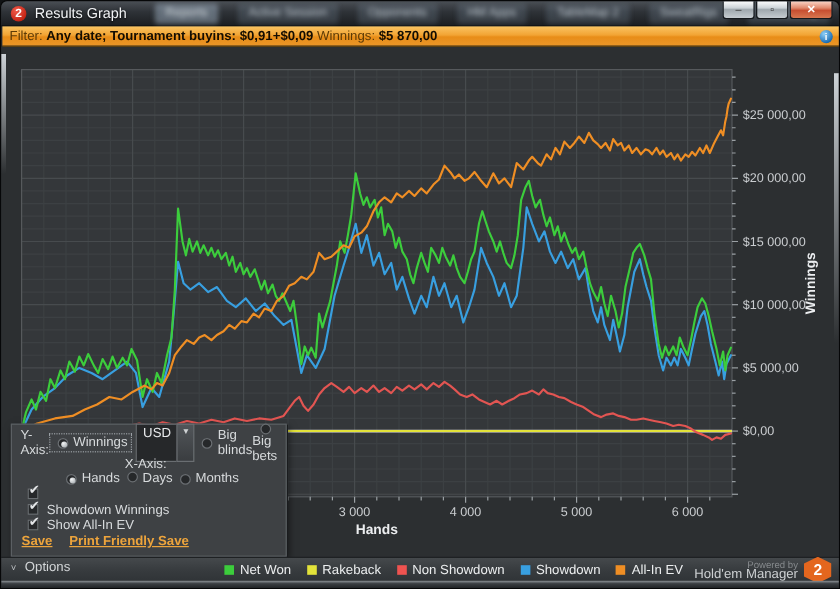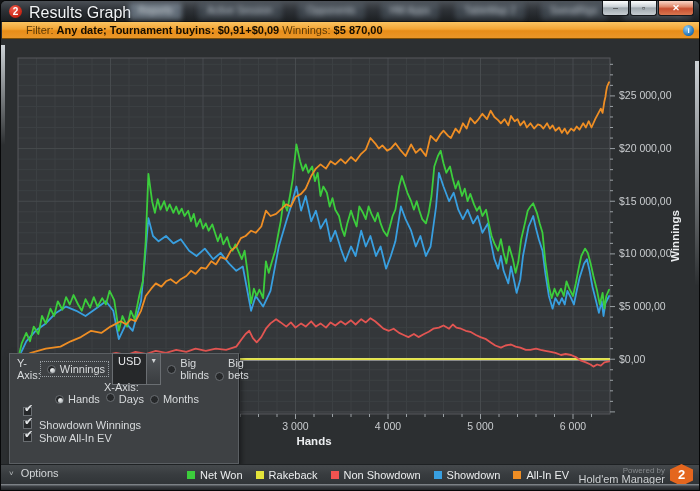--- a/index.html
+++ b/index.html
@@ -6,35 +6,35 @@
   *{box-sizing:border-box;font-family:"Liberation Sans",sans-serif;}
   #win{position:relative;width:700px;height:491px;background:#2c2f31;border:1px solid #060708;
        border-radius:6px 6px 0 0;overflow:hidden;}
   
   #titlebar{position:absolute;left:0;top:0;width:100%;height:21px;
     background:linear-gradient(180deg,#4a4f55 0%,#2e3237 45%,#1c1f22 100%);
     border-bottom:1px solid #0d0f11;}
   #app-icon{position:absolute;left:8px;top:4px;width:13px;height:13px;border-radius:50%;
     background:radial-gradient(circle at 35% 30%,#f05a4a,#c62616 70%,#8e1508);
     color:#fff;font-size:10px;font-weight:bold;text-align:center;line-height:13px;}
-  #win-title{position:absolute;left:28px;top:3px;color:#f2f4f6;font-size:16px;text-shadow:0 1px 2px #000;}
+  #win-title{position:absolute;left:28px;top:3px;color:#f2f4f6;font-size:12px;text-shadow:0 1px 2px #000;}
   #tabs{position:absolute;left:128px;top:2px;height:17px;display:flex;gap:16px;filter:blur(2.4px);opacity:.85;}
   .tab{font-size:10px;color:#d5dee6;background:rgba(135,155,175,.26);border-radius:3px;
        padding:2px 9px;white-space:nowrap;}
   .tab.active{background:rgba(175,195,215,.5);color:#eef4f8;}
   #win-controls{position:absolute;right:5px;top:0;display:flex;}
   .wbtn{height:15px;border:1px solid #14181c;border-top:none;border-radius:0 0 3px 3px;
     background:linear-gradient(180deg,#fdfefe 0%,#ccd3d8 40%,#9fa8ae 50%,#c6ccd1 100%);
     color:#333;font-size:9px;line-height:14px;text-align:center;margin-left:1px;}
   .wbtn.min,.wbtn.max{width:27px;}
   .wbtn.close{width:36px;background:linear-gradient(180deg,#fbd6c8 0%,#e08a6e 40%,#c84f31 55%,#d8764f 100%);color:#fff;font-weight:bold;}
   
   #filterbar{position:absolute;left:1px;top:21px;width:698px;height:17px;
     background:linear-gradient(180deg,#fac462 0%,#f2a434 45%,#e88d18 55%,#ea9628 100%);
-    border-bottom:1px solid #7b4d06;font-size:11px;line-height:16px;padding-left:24px;color:#5c3a06;white-space:nowrap;}
+    border-bottom:1px solid #7b4d06;font-size:11px;line-height:16px;padding-left:6px;color:#5c3a06;white-space:nowrap;}
   #filterbar b{color:#140d01;}
   #filter-info{position:absolute;right:6px;top:3px;width:11px;height:11px;border-radius:50%;
     background:radial-gradient(circle at 35% 30%,#8fd0f8,#1e6fb4 70%,#0d4a84);
     color:#fff;font-size:8px;font-weight:bold;text-align:center;line-height:11px;}
   
   #chart-wrap{position:absolute;left:0;top:38px;width:700px;height:425px;background:#2c2f31;}
   
   #opt-panel{position:absolute;left:8px;top:352px;width:230px;height:111px;background:#3e4144;
     border:1px solid #5b5f63;box-shadow:1px 1px 0 #1a1c1e,2px 3px 6px rgba(0,0,0,.5);
     font-size:11px;color:#d7dadc;padding:5px 7px;}
@@ -273,21 +273,21 @@
             <span>Winnings</span>
           </span>
           <span id="usd-box">
             <span id="usd-val">USD</span>
             <span id="usd-arrow">▼</span>
           </span>
           <span style="display: flex; align-items: center;">
             <span class="radio"></span>
             <span>Big blinds</span>
           </span>
-          <span style="display: flex; align-items: flex-end;">
+          <span style="display: flex; align-items: center; flex-direction: column;">
             <span class="radio"></span>
             <span>Big bets</span>
           </span>
         </span>
     </div>
     <div class="prow" style="height:17px;margin-top:2px;flex-direction:column;">
       <span class="plabel">X-Axis:</span>
       <span id="xaxis-row" style="display: flex; align-items: center;">
           <span style="display: flex; align-items: center;">
             <span class="radio sel"></span>
@@ -315,20 +315,21 @@
           </span>
           <span>Showdown Winnings</span>
         </div>
         <div class="chk-row">
           <span class="chk">
             <span class="mark">✔</span>
           </span>
           <span>Show All-In EV</span>
         </div>
       </div>
+    <div id="opt-links"><a>Save</a><a>Print Friendly Save</a></div>
   </div>
 
   <div id="bottombar">
     <div id="options-btn">
       <span class="chev">˅</span>
       <span>Options</span>
     </div>
     <div id="legend">
         <div class="leg-item">
           <span class="swatch" style="background: rgb(60, 205, 60);"></span>

